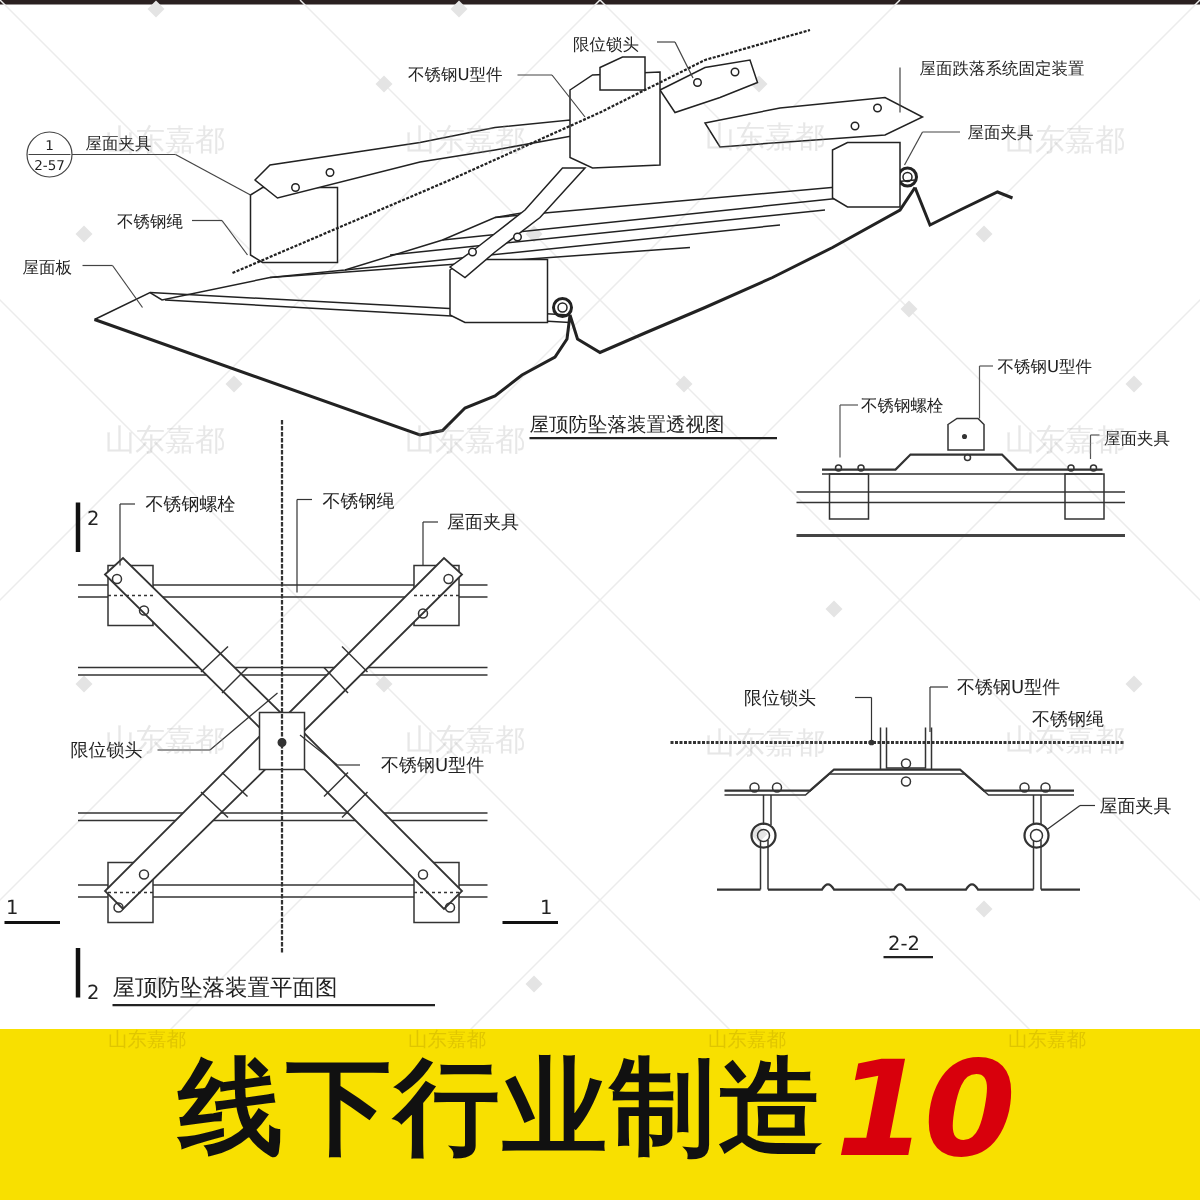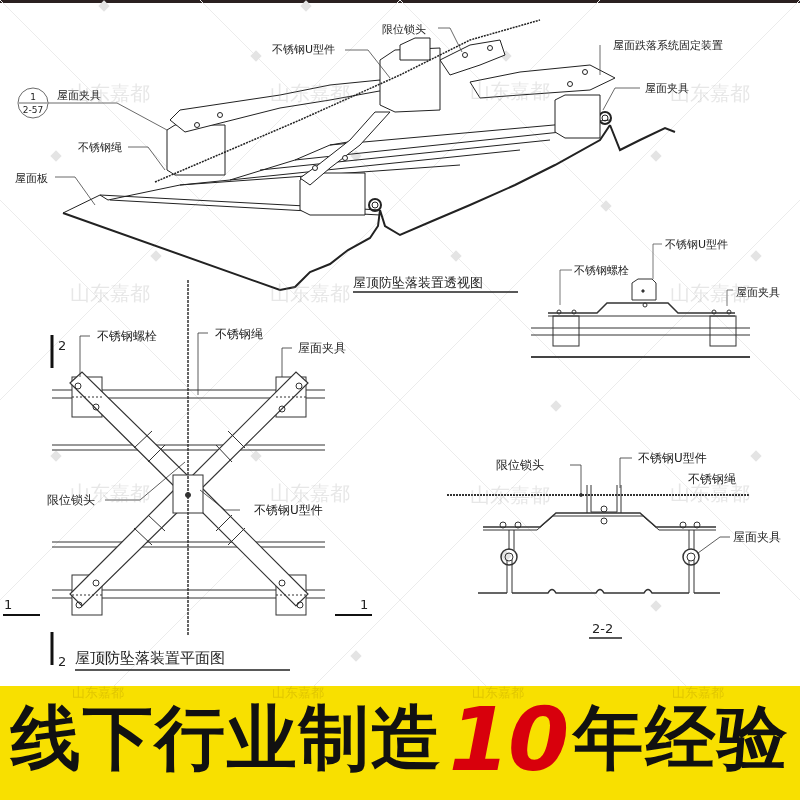--- a/index.html
+++ b/index.html
@@ -293,15 +293,14 @@
 <div class="wm" style="left:670px;top:480px;">山东嘉都</div>
 
 <div class="banner">
   <div class="wm wm-banner" style="left:72px;top:-2px;">山东嘉都</div>
   <div class="wm wm-banner" style="left:272px;top:-2px;">山东嘉都</div>
   <div class="wm wm-banner" style="left:472px;top:-2px;">山东嘉都</div>
   <div class="wm wm-banner" style="left:672px;top:-2px;">山东嘉都</div>
   <div class="banner-text">
     <span>线下行业制造</span>
     <span class="red">10</span>
-    <span>年经验</span>
   </div>
 </div>
 
 </body></html>

